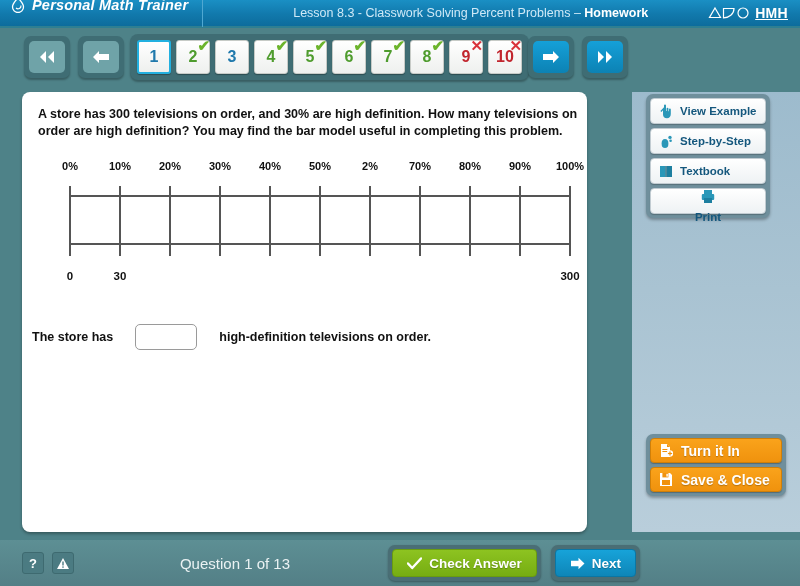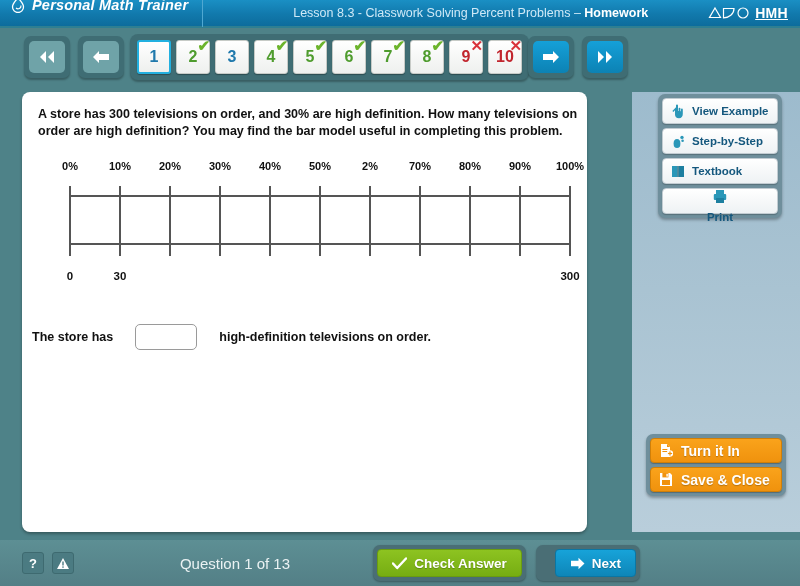--- a/index.html
+++ b/index.html
@@ -129,21 +129,20 @@
   
   .sidebar {
     position: absolute; left: 632px; top: 92px;
     width: 168px; height: 440px;
     background: linear-gradient(180deg,#9dbbcd 0%,#a9c3d2 45%,#b9cedb 100%);
   }
   .tool-stack {
     position: absolute; left: 14px; top: 2px; width: 124px;
     background: #6f8f9c; border-radius: 7px; padding: 4px;
     box-shadow: 0 2px 3px rgba(0,0,0,.3);
-    margin-left: 12px;
   }
   .tool-btn {
     display: flex; align-items: center; gap: 7px;
     height: 26px; margin-bottom: 4px; padding: 0 8px;
     background: linear-gradient(180deg,#ffffff,#eef2f4);
     border: 1px solid #c2ccd2; border-radius: 4px;
     color: #14577d; font-weight: bold; font-size: 11.5px;
     box-shadow: 0 1px 1px rgba(0,0,0,.22);
   }
   .tool-btn:last-child { margin-bottom: 0; flex-direction: column; }
@@ -191,21 +190,21 @@
     background: #4a6e75; border-radius: 7px; padding: 4px;
     box-shadow: 0 1px 2px rgba(0,0,0,.3);
   }
   .fbtn {
     display: flex; align-items: center; justify-content: center; gap: 7px;
     height: 28px; padding: 0 14px; border-radius: 4px;
     color: #fff; font-weight: bold; font-size: 13.5px;
     text-shadow: 0 1px 1px rgba(0,0,0,.25);
   }
   .fbtn.green { background: linear-gradient(180deg,#8dc321,#76ad12); border: 1px solid #6a9c10; }
-  .fbtn.blue  { background: linear-gradient(180deg,#17a3d9,#0e86b8); border: 1px solid #0b76a3; margin-left: 15px; }
+  .fbtn.blue  { background: linear-gradient(180deg,#17a3d9,#0e86b8); border: 1px solid #0b76a3; }
   .fbtn-icon { width: 15px; height: 13px; flex: 0 0 15px; }
 </style>
 </head>
 <body>
 
 <div id="app">
 
   <div class="header">
     <div class="brand">
       <svg class="brand-logo" viewBox="0 0 16 16">

